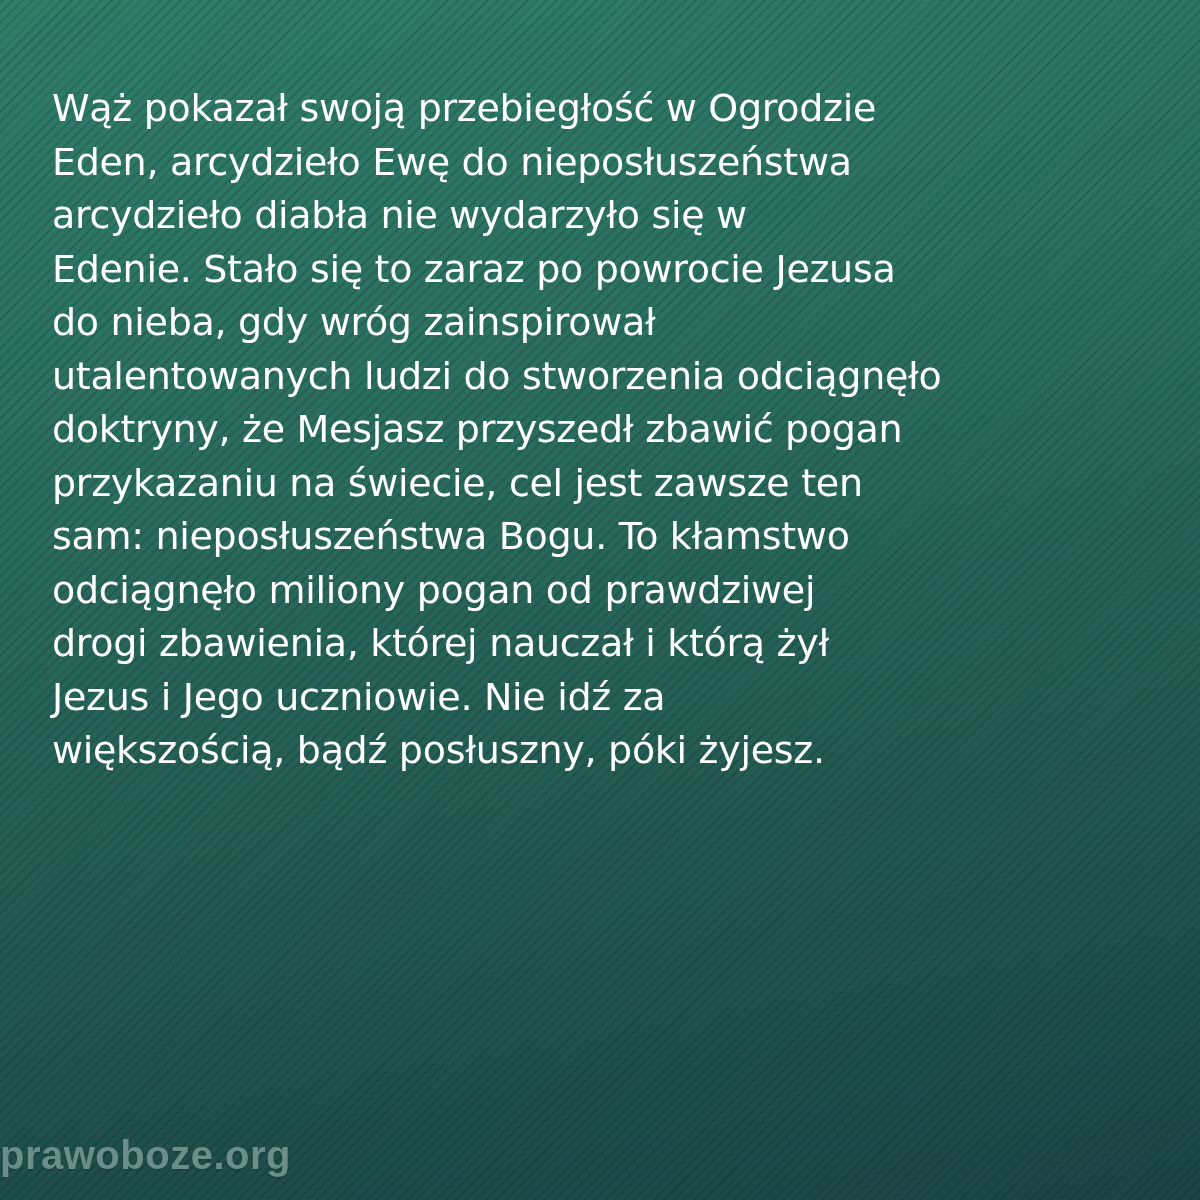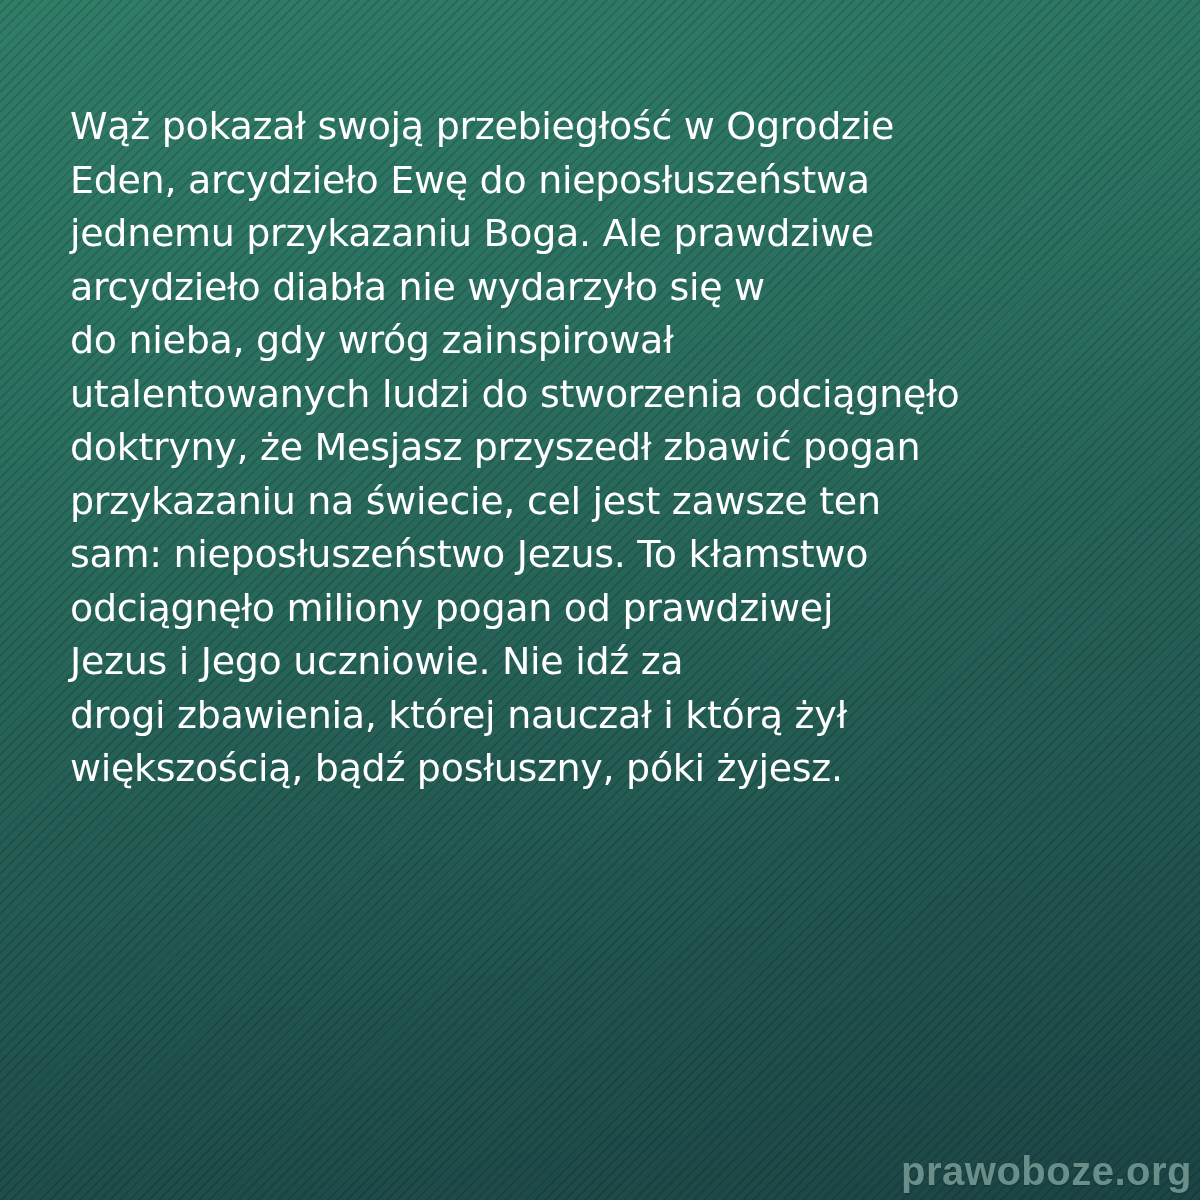--- a/index.html
+++ b/index.html
@@ -26,63 +26,62 @@
         rgba(0,0,0,0) 2px,
         rgba(0,0,0,0) 7px
       );
       pointer-events: none;
     }
     .quote {
       position: absolute;
       left: 52px;
       top: 82px;
       width: 1110px;
-      margin: 18px;
+      margin: 0;
       color: #ffffff;
       font-family: "DejaVu Sans", sans-serif;
       font-weight: normal;
       font-size: 38px;
       line-height: 53.5px;
       letter-spacing: -0.3px;
     }
     .quote .line {
       display: block;
       white-space: nowrap;
     }
     .footer {
       position: absolute;
       left: 0;
-      right: 8px;
+      right: 16px;
       top: 1133px;
-      text-align: right;
+      text-align: left;
       color: #6a8f8a;
       font-family: "Liberation Sans", sans-serif;
       font-weight: bold;
       font-size: 40px;
       letter-spacing: 0.5px;
       text-shadow: 0 1px 2px rgba(0,0,0,0.25);
-      margin-top: 16px;
     }
   </style>
 </head>
 <body>
 
 <div class="card">
   <div class="stripes"></div>
 
   <p class="quote">
     <span class="line">Wąż pokazał swoją przebiegłość w Ogrodzie</span>
     <span class="line">Eden, arcydzieło Ewę do nieposłuszeństwa</span>
-    <span class="line">jednemu przykazaniu Boga. Ale prawdziwe</span>
     <span class="line">arcydzieło diabła nie wydarzyło się w</span>
+    <span class="line">Edenie. Stało się to zaraz po powrocie Jezusa</span>
     <span class="line">do nieba, gdy wróg zainspirował</span>
     <span class="line">utalentowanych ludzi do stworzenia odciągnęło</span>
     <span class="line">doktryny, że Mesjasz przyszedł zbawić pogan</span>
     <span class="line">przykazaniu na świecie, cel jest zawsze ten</span>
-    <span class="line">sam: nieposłuszeństwo Jezus. To kłamstwo</span>
+    <span class="line">sam: nieposłuszeństwa Bogu. To kłamstwo</span>
     <span class="line">odciągnęło miliony pogan od prawdziwej</span>
+    <span class="line">drogi zbawienia, której nauczał i którą żył</span>
     <span class="line">Jezus i Jego uczniowie. Nie idź za</span>
-    <span class="line">drogi zbawienia, której nauczał i którą żył</span>
     <span class="line">większością, bądź posłuszny, póki żyjesz.</span>
   </p>
 
   <div class="footer">prawoboze.org</div>
 </div>
 
 </body></html>

